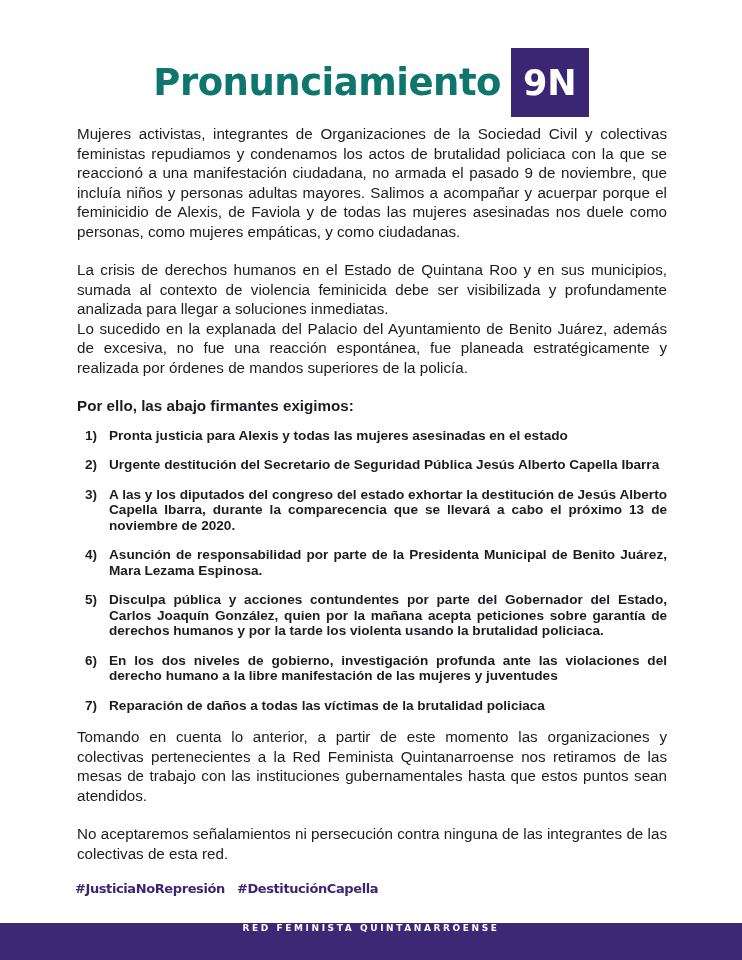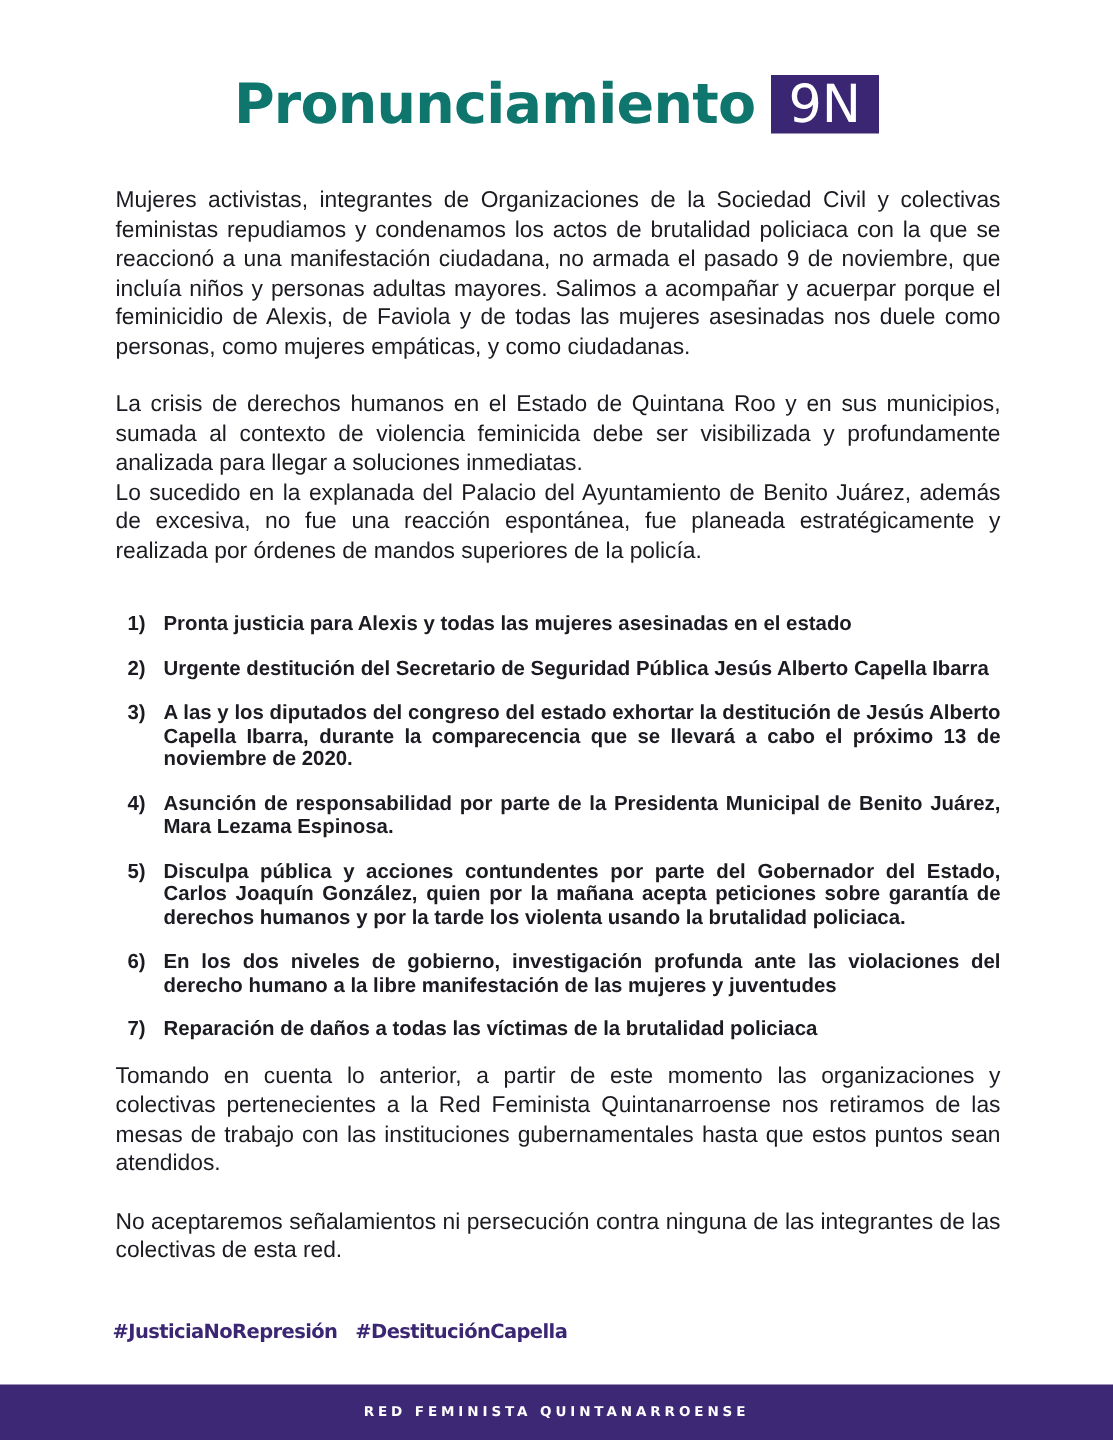--- a/index.html
+++ b/index.html
@@ -9,22 +9,22 @@
     .title-row {
       position: absolute; top: 48px; left: 0; width: 742px;
       display: flex; justify-content: center; align-items: center; gap: 10px;
     }
     .title-text {
       font-family: "DejaVu Sans", sans-serif; font-weight: bold;
       font-size: 37px; color: #0f766e; letter-spacing: -0.5px;
     }
     .title-badge {
       background: #3b2673; color: #ffffff;
-      font-family: "DejaVu Sans", sans-serif; font-weight: normal;
-      font-size: 35px; padding: 2px 12px; line-height: 48px; height: 39px;
+      font-family: "DejaVu Sans", sans-serif; font-weight: bold;
+      font-size: 35px; padding: 2px 12px; line-height: 48px; height: 69px;
       display: flex; align-items: center;
     }
 
     .content {
       position: absolute; left: 77px; width: 590px; top: 124px;
       font-size: 15.2px; line-height: 19.5px;
     }
     .para { text-align: justify; }
     .gap { height: 19px; }
     .bold { font-weight: bold; }
@@ -34,38 +34,39 @@
     .list-text { flex: 1; }
 
     .hashtags {
       position: absolute; left: 75px; top: 881px; width: 620px;
       font-family: "DejaVu Sans", sans-serif; font-weight: bold; font-size: 13px;
       color: #3b2673; display: flex; gap: 12px; letter-spacing: -0.4px;
     }
     .footer {
       position: absolute; left: 0; top: 923px; width: 742px; height: 37px;
       background: #3d2875; color: #ffffff;
-      display: flex; align-items: center; justify-content: center;
+      display: flex; align-items: flex-start; justify-content: center;
       font-family: "DejaVu Sans", sans-serif; font-weight: bold; font-size: 9px; letter-spacing: 2.6px;
     }
   </style>
 </head>
 <body>
 
 <div class="title-row">
   <span class="title-text">Pronunciamiento</span>
   <span class="title-badge">9N</span>
 </div>
 
 <div class="content">
   <p class="para">Mujeres activistas, integrantes de Organizaciones de la Sociedad Civil y colectivas feministas repudiamos y condenamos los actos de brutalidad policiaca con la que se reaccionó a una manifestación ciudadana, no armada el pasado 9 de noviembre, que incluía niños y personas adultas mayores. Salimos a acompañar y acuerpar porque el feminicidio de Alexis, de Faviola y de todas las mujeres asesinadas nos duele como personas, como mujeres empáticas, y como ciudadanas.</p>
   <div class="gap"></div>
   <p class="para">La crisis de derechos humanos en el Estado de Quintana Roo y en sus municipios, sumada al contexto de violencia feminicida debe ser visibilizada y profundamente analizada para llegar a soluciones inmediatas.</p>
   <p class="para">Lo sucedido en la explanada del Palacio del Ayuntamiento de Benito Juárez, además de excesiva, no fue una reacción espontánea, fue planeada  estratégicamente y realizada por órdenes de mandos superiores de la policía.</p>
   <div class="gap"></div>
+  <p class="bold">Por ello, las abajo firmantes exigimos:</p>
 
   <div class="list">
     <div class="list-item">
       <span class="list-num">1)</span>
       <span class="list-text">Pronta justicia para Alexis y todas las mujeres asesinadas en el estado</span>
     </div>
     <div class="list-item">
       <span class="list-num">2)</span>
       <span class="list-text">Urgente destitución del Secretario de Seguridad Pública Jesús Alberto Capella Ibarra</span>
     </div>

